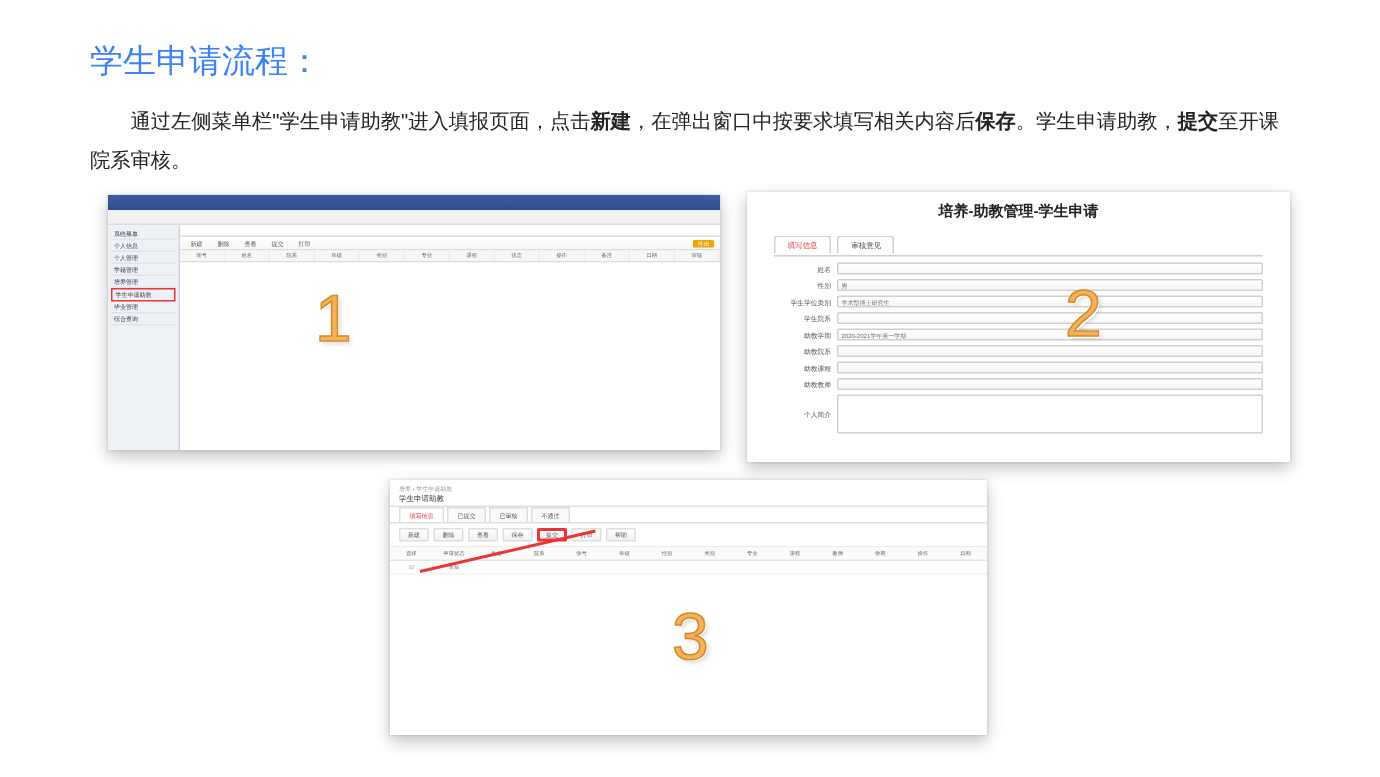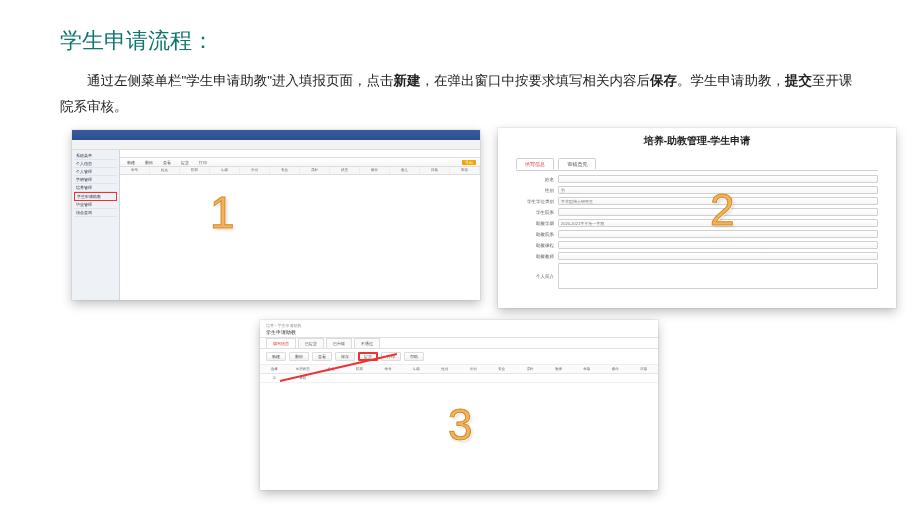--- a/index.html
+++ b/index.html
@@ -1,27 +1,27 @@
 <!DOCTYPE html>
 <html><head>
 <meta charset="utf-8">
 <style>
   * { box-sizing: border-box; margin: 0; padding: 0; }
   body { width: 920px; height: 518px; background: #fff; font-family: "Microsoft YaHei", sans-serif; position: relative; }
-  .title { font-size: 22px; padding: 26px 0 0 60px; color: #0f766e; }
+  .title { font-size: 22px; padding: 26px 0 0 60px; color: #3b82f6; }
   .desc { font-size: 13.5px; line-height: 1.9; padding: 12px 66px 0 60px; color: #222; text-indent: 2em; }
   .bold { font-weight: 700; }
   .shot {
     position: absolute;
     background: #fff;
     box-shadow: 0 4px 10px rgba(0,0,0,0.25), 0 0 0 1px rgba(0,0,0,0.05);
     overflow: hidden;
   }
   .shot1 { left: 72px; top: 130px; width: 408px; height: 170px; }
-  .shot2 { left: 498px; top: 128px; width: 398px; height: 180px; }
+  .shot2 { left: 498px; top: 128px; width: 362px; height: 180px; }
   .shot3 { left: 260px; top: 320px; width: 398px; height: 170px; }
 
   
   .s1-top { height: 10px; background: linear-gradient(#3a5ca0,#2d4d8c); }
   .s1-bar2 { height: 10px; background: #f2f2f2; border-bottom:1px solid #ddd; }
   .s1-body { display:flex; height: calc(100% - 20px); }
   .s1-side { width: 48px; background: #eef1f6; border-right:1px solid #d0d5dd; padding:2px; font-size:4px; color:#334; }
   .s1-side div { padding:1px 2px; border-bottom:1px solid #dfe3ea; white-space:nowrap; overflow:hidden; }
   .s1-side .redbox { border:1px solid #e33; }
   .s1-main { flex:1; display:flex; flex-direction:column; }

